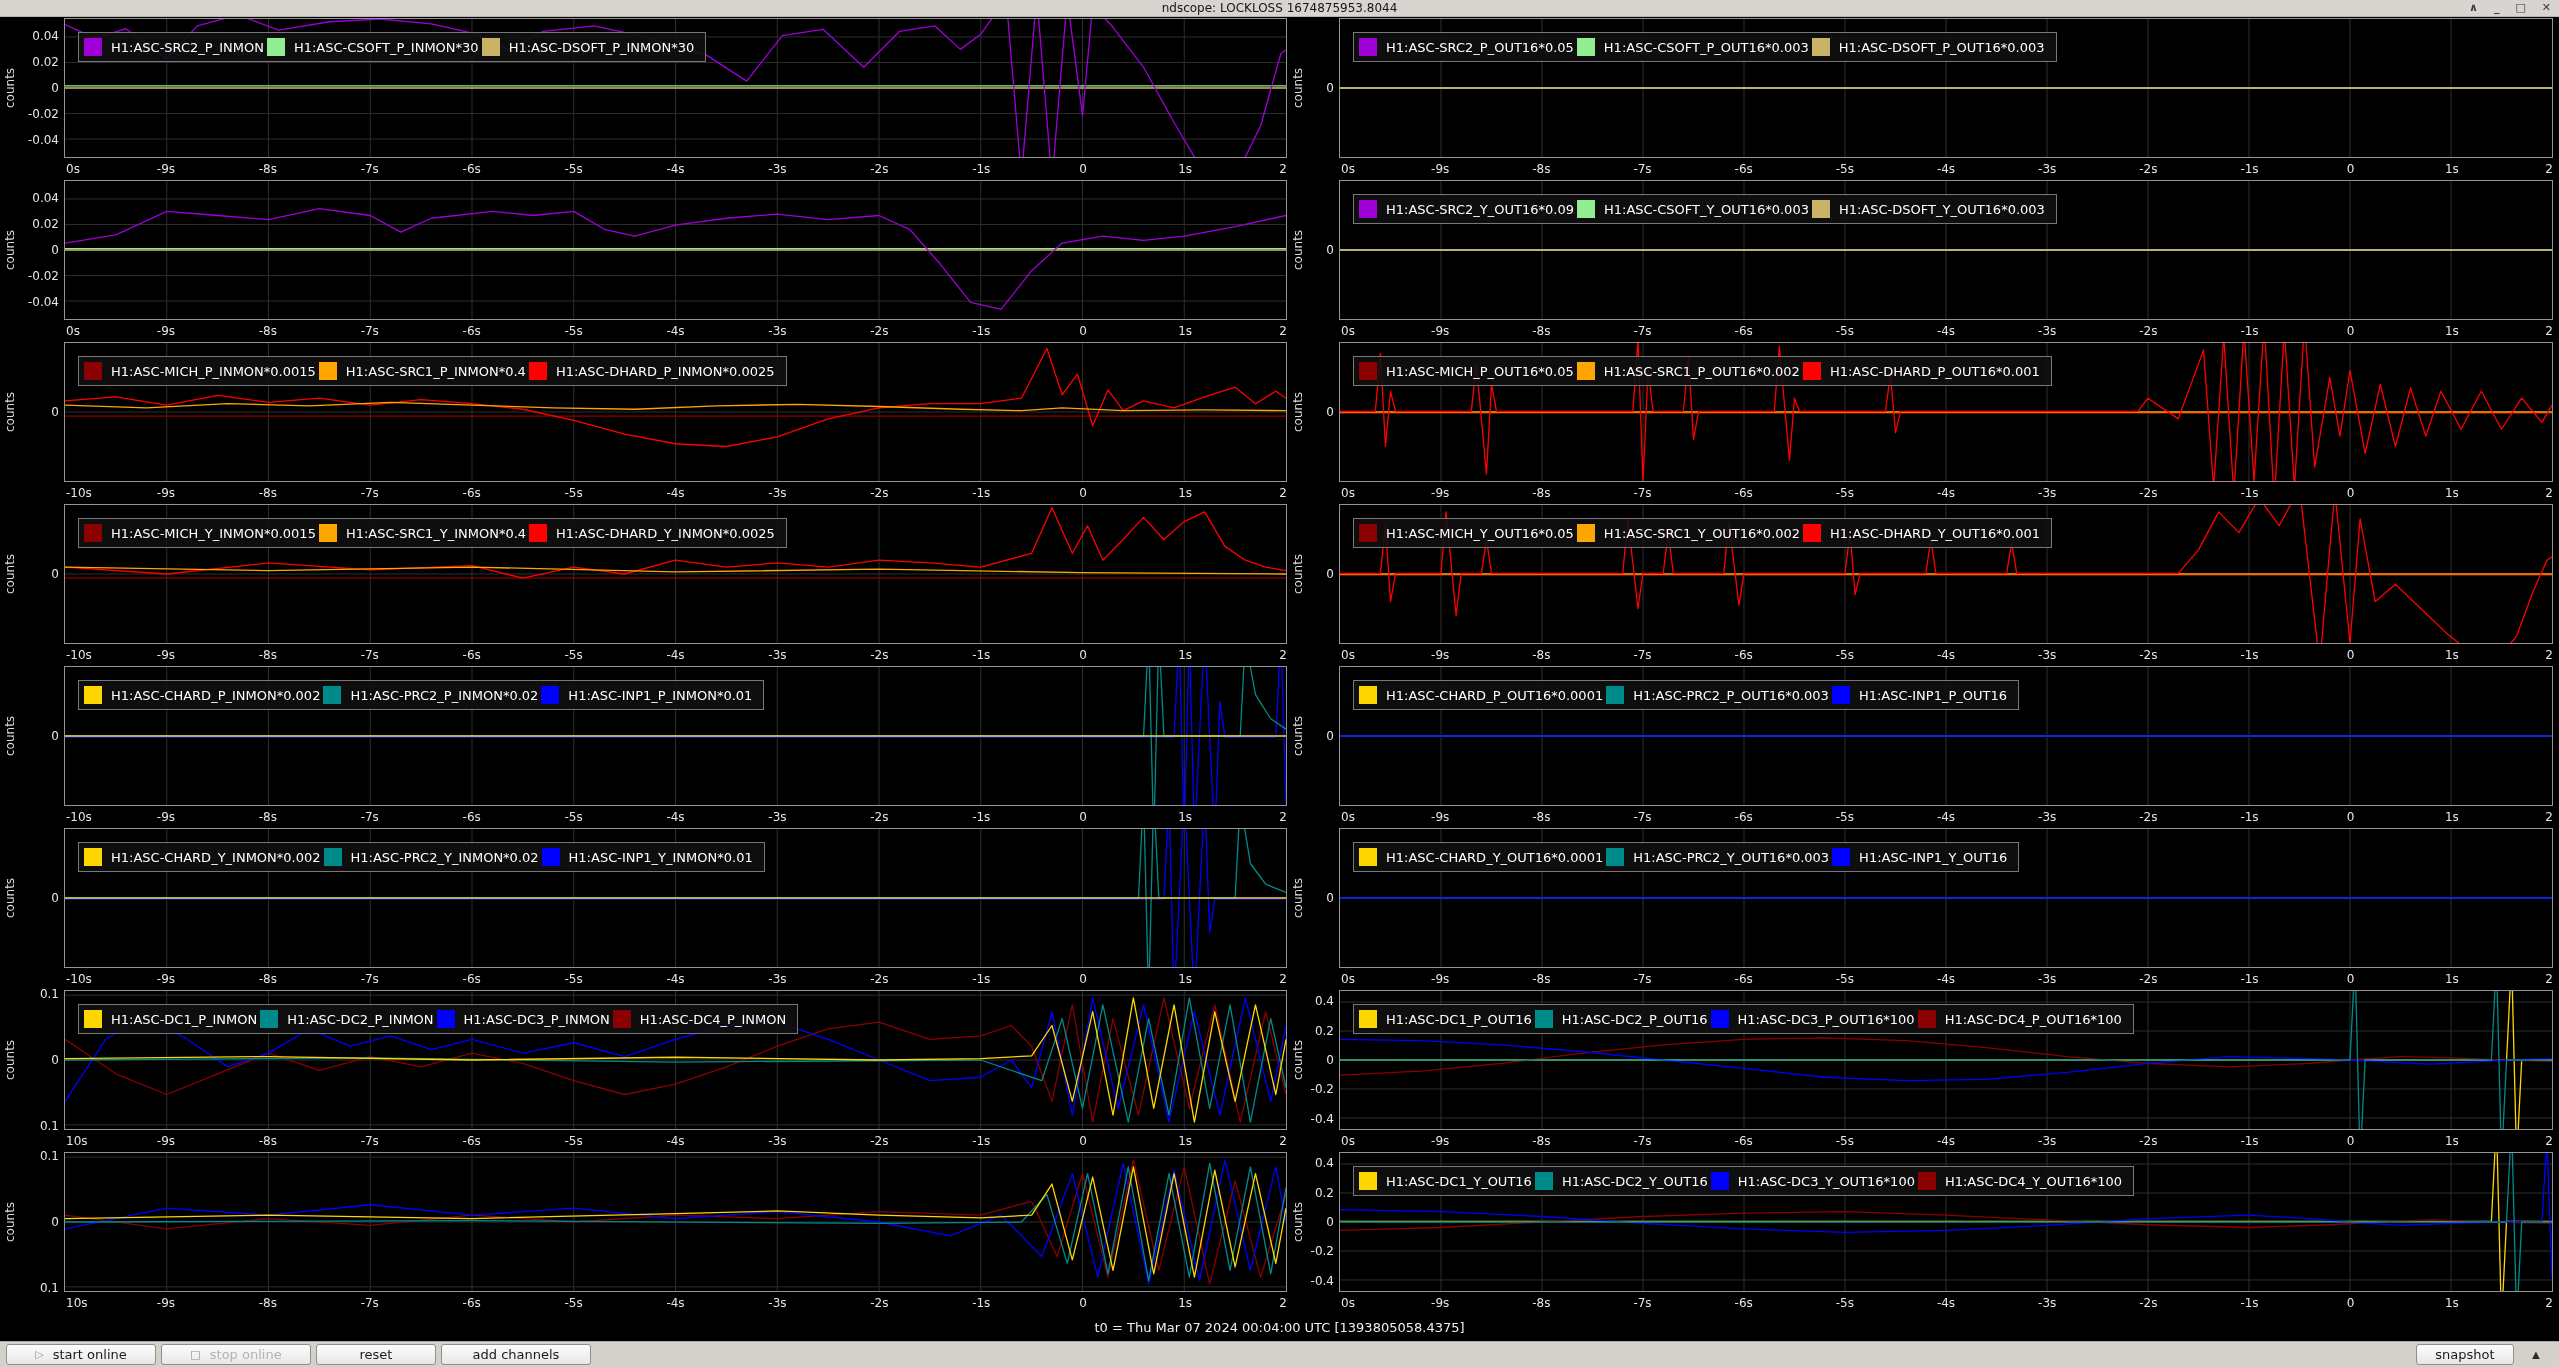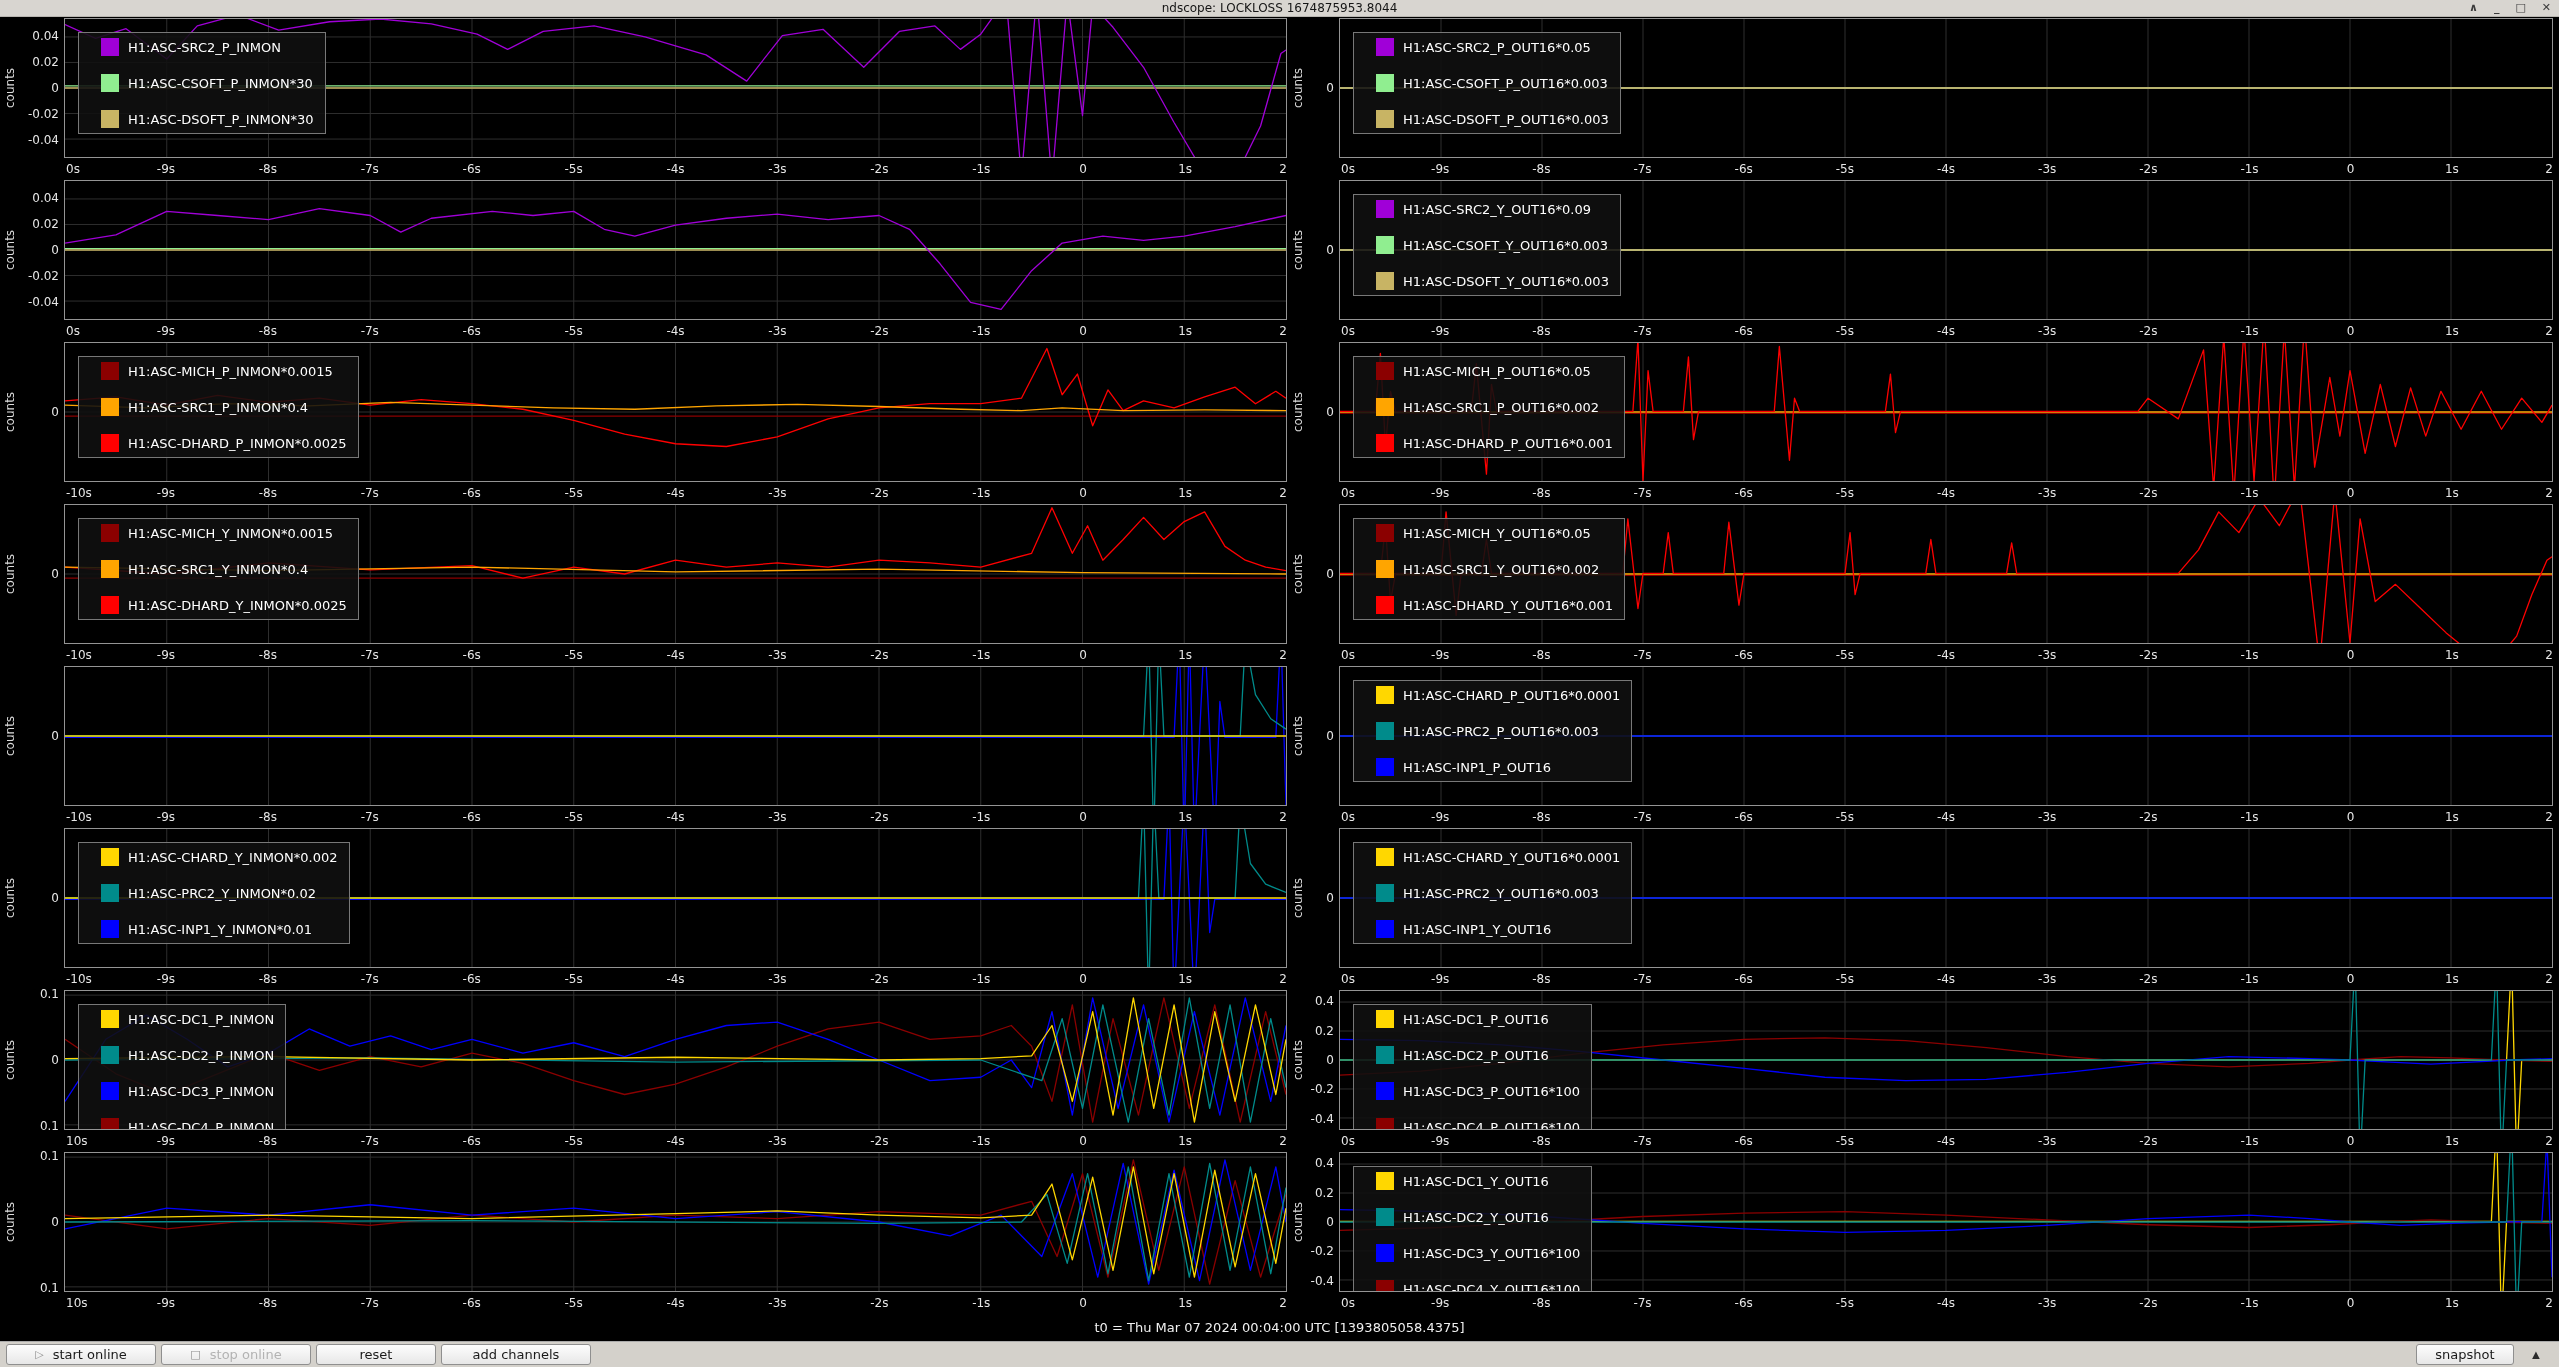--- a/index.html
+++ b/index.html
@@ -20,22 +20,22 @@
   .cell.right{grid-template-columns:10px 36px 1fr;}
   .ylab{grid-row:1;grid-column:1;writing-mode:vertical-rl;transform:rotate(180deg);
     color:#dcdcdc;font-size:12px;display:flex;align-items:center;justify-content:center;}
   .yticks{grid-row:1;grid-column:2;position:relative;}
   .yticks span{position:absolute;right:5px;transform:translateY(-50%);
     color:#e6e6e6;font-size:12px;white-space:nowrap;}
   .parea{grid-row:1;grid-column:3;position:relative;border:1px solid #949494;
     background:#000;overflow:hidden;}
   svg.traces{position:absolute;left:0;top:0;width:100%;height:100%;display:block;}
   .legend{position:absolute;top:13px;left:13px;background:rgba(16,16,16,0.88);
-    border:1px solid #787878;padding:5px 11px 5px 22px;display:flex;
-    flex-direction:column;gap:18px;}
+    border:1px solid #787878;padding:5px 11px 5px 5px;display:flex;
+    flex-direction:row;gap:3px;}
   .lg-item{display:flex;align-items:center;gap:9px;color:#fff;font-size:13px;
     white-space:nowrap;}
   .swatch{width:18px;height:18px;flex:0 0 18px;}
   .xaxis{grid-row:2;grid-column:3;position:relative;color:#e6e6e6;font-size:12px;}
   .xaxis span{position:absolute;top:4px;white-space:nowrap;}
   
   .statusbar{height:28px;background:#000;color:#f0f0f0;font-size:13px;
     display:flex;align-items:center;justify-content:center;}
   .toolbar{height:26px;background:#d4d1cb;border-top:1px solid #aaa;
     display:flex;align-items:center;gap:5px;padding:0 6px;box-sizing:border-box;}
@@ -515,20 +515,34 @@
           <line x1="700" x2="700" y1="0" y2="400" stroke="#2e2e2e" vector-effect="non-scaling-stroke"></line>
           <line x1="800" x2="800" y1="0" y2="400" stroke="#2e2e2e" vector-effect="non-scaling-stroke"></line>
           <line x1="900" x2="900" y1="0" y2="400" stroke="#2e2e2e" vector-effect="non-scaling-stroke"></line>
           <line x1="1000" x2="1000" y1="0" y2="400" stroke="#2e2e2e" vector-effect="non-scaling-stroke"></line>
           <line x1="1100" x2="1100" y1="0" y2="400" stroke="#2e2e2e" vector-effect="non-scaling-stroke"></line>
           <line x1="0" x2="1200" y1="200" y2="200" stroke="#2e2e2e" vector-effect="non-scaling-stroke"></line>
           <polyline points="0.0,204.0 1090.0,204.0 1095.0,-100.0 1100.0,500.0 1105.0,-100.0 1110.0,500.0 1120.0,-100.0 1130.0,500.0 1135.0,100.0 1140.0,204.0 1190.0,204.0 1195.0,-100.0 1200.0,400.0" fill="none" stroke="#0000ff" stroke-width="1.3" stroke-linejoin="round" vector-effect="non-scaling-stroke"></polyline>
           <polyline points="0.0,200.0 1060.0,200.0 1065.0,-100.0 1070.0,500.0 1075.0,-100.0 1080.0,200.0 1155.0,200.0 1160.0,-80.0 1170.0,80.0 1185.0,150.0 1200.0,180.0" fill="none" stroke="#008b8b" stroke-width="1.3" stroke-linejoin="round" vector-effect="non-scaling-stroke"></polyline>
           <polyline points="0.0,200.0 1200.0,200.0" fill="none" stroke="#ffd700" stroke-width="1.3" stroke-linejoin="round" vector-effect="non-scaling-stroke"></polyline>
         </svg>
+        <div class="legend">
+          <div class="lg-item">
+            <span class="swatch" style="background: rgb(255, 215, 0);"></span>
+            <span>H1:ASC-CHARD_P_INMON*0.002</span>
+          </div>
+          <div class="lg-item">
+            <span class="swatch" style="background: rgb(0, 139, 139);"></span>
+            <span>H1:ASC-PRC2_P_INMON*0.02</span>
+          </div>
+          <div class="lg-item">
+            <span class="swatch" style="background: rgb(0, 0, 255);"></span>
+            <span>H1:ASC-INP1_P_INMON*0.01</span>
+          </div>
+        </div>
       </div>
       <div class="xaxis">
         <span style="left: 2px;">-10s</span>
         <span style="left: 8.33333%; transform: translateX(-50%);">-9s</span>
         <span style="left: 16.6667%; transform: translateX(-50%);">-8s</span>
         <span style="left: 25%; transform: translateX(-50%);">-7s</span>
         <span style="left: 33.3333%; transform: translateX(-50%);">-6s</span>
         <span style="left: 41.6667%; transform: translateX(-50%);">-5s</span>
         <span style="left: 50%; transform: translateX(-50%);">-4s</span>
         <span style="left: 58.3333%; transform: translateX(-50%);">-3s</span>

